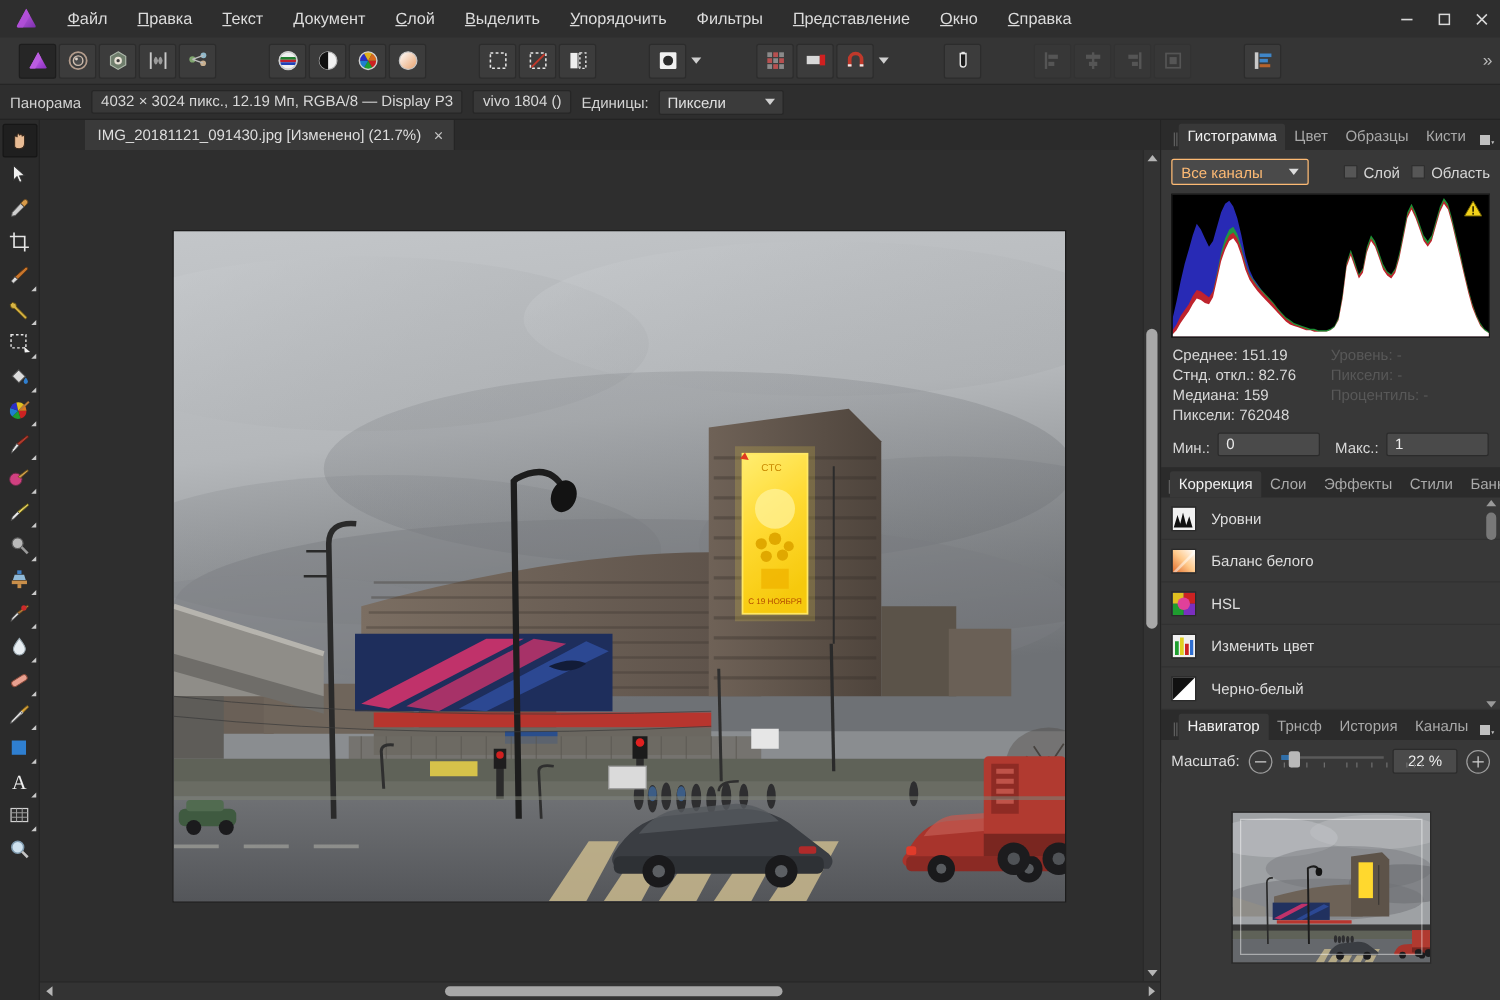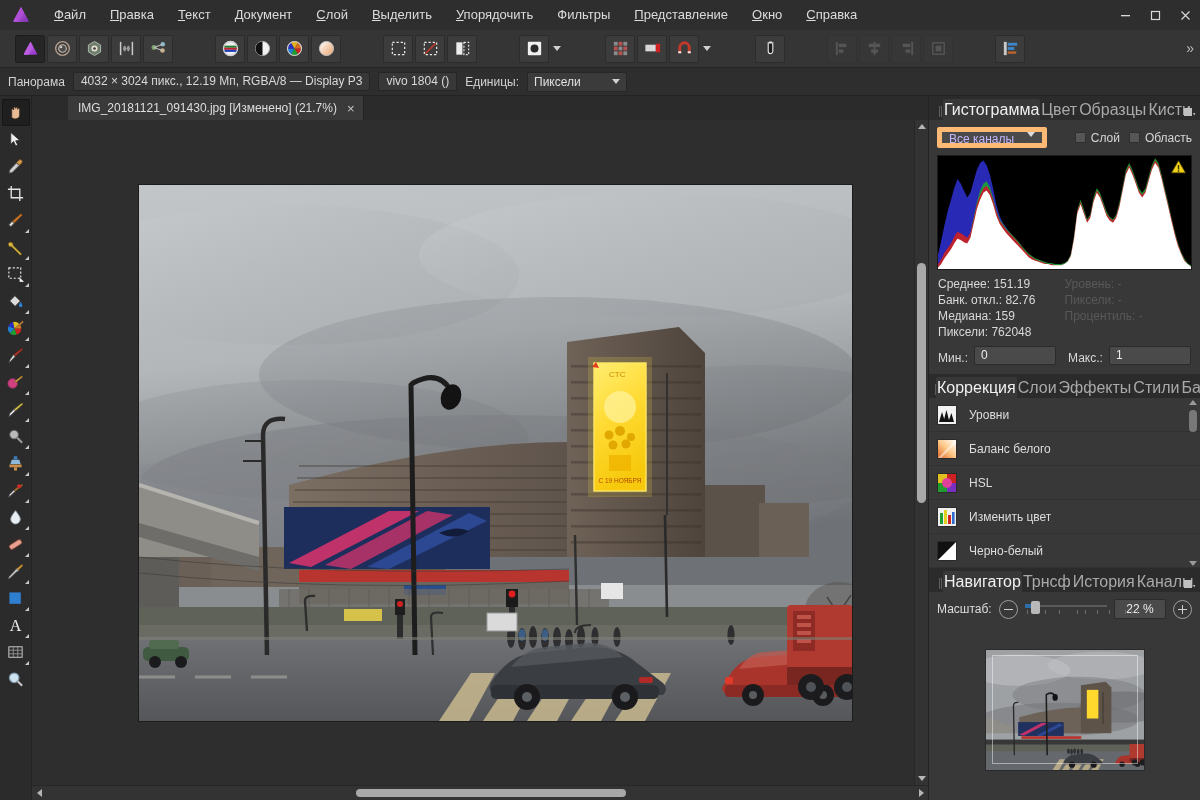--- a/index.html
+++ b/index.html
@@ -117,30 +117,30 @@
   .htrack { flex:1 1 auto; position:relative; }
   .hthumb { position:absolute; top:3px; bottom:3px; background:#a8a8a8; border-radius:5px; }
 
   
   .right { width:272px; flex:0 0 272px; background:#2b2b2b; display:flex; flex-direction:column; border-left:1px solid #232323; }
   .paneltabs {
     height:24px; display:flex; align-items:flex-end; background:#2b2b2b; position:relative; padding-left:6px; flex:0 0 24px;
   }
   .grip { width:8px; height:18px; display:flex; align-items:center; justify-content:center; }
   .grip:before { content:""; width:1px; height:11px; background:#5e5e5e; box-shadow:2px 0 0 #5e5e5e; }
-  .ptab { padding:0 1px; height:21px; line-height:21px; font-size:16px; color:#a9a9a9; }
+  .ptab { padding:0 7px; height:21px; line-height:21px; font-size:12px; color:#a9a9a9; }
   .ptab.on { background:#383838; color:#f0f0f0; border-radius:2px 2px 0 0; }
   .pmenu { position:absolute; right:4px; bottom:2px; display:flex; align-items:center; color:#bfbfbf; }
 
   .panel { background:#383838; }
   .panelpad { padding:7px 8px; }
 
   .selectbox {
-    background:#4a4a4a; border:5px solid #fdba74; border-radius:2px; height:21px;
-    display:flex; align-items:flex-start; padding:0 7px; position:relative; color:#c4b5fd; font-size:12px;
+    background:#4a4a4a; border:1px solid #fdba74; border-radius:2px; height:21px;
+    display:flex; align-items:center; padding:0 7px; position:relative; color:#fdba74; font-size:12px;
   }
   .selectbox:after { content:""; position:absolute; right:7px;
     border-left:4px solid transparent; border-right:4px solid transparent; border-top:5px solid #dcdcdc; }
   .chkrow { display:flex; align-items:center; gap:5px; }
   .chk { width:11px; height:11px; background:#565656; border:1px solid #2f2f2f; border-radius:1px; }
 
   .histobox { height:115px; background:#000; position:relative; margin:0 8px; border:1px solid #1b1b1b; overflow:hidden; }
   .histobox svg { display:block; }
   .warn { position:absolute; right:5px; top:4px; }
 
@@ -942,21 +942,21 @@
           </div>
         </div>
 
         <div class="statgrid">
           <div class="statcol">
             <div class="statline">
               <span>Среднее:</span>
               <span>151.19</span>
             </div>
             <div class="statline">
-              <span>Банк. откл.:</span>
+              <span>Стнд. откл.:</span>
               <span>82.76</span>
             </div>
             <div class="statline">
               <span>Медиана:</span>
               <span>159</span>
             </div>
             <div class="statline">
               <span>Пиксели:</span>
               <span>762048</span>
             </div>

